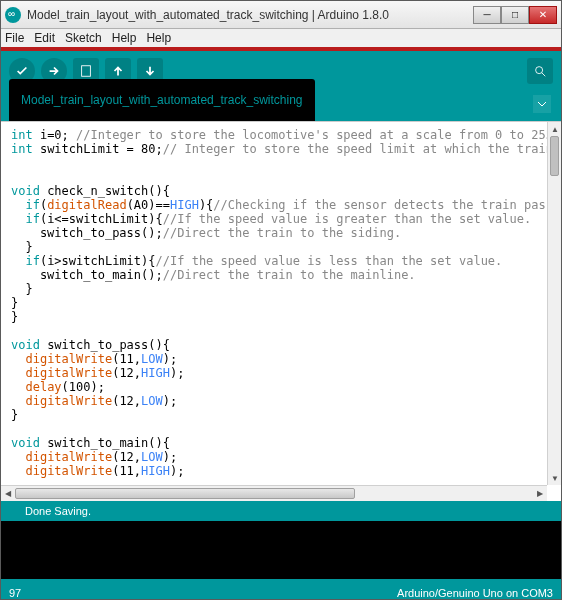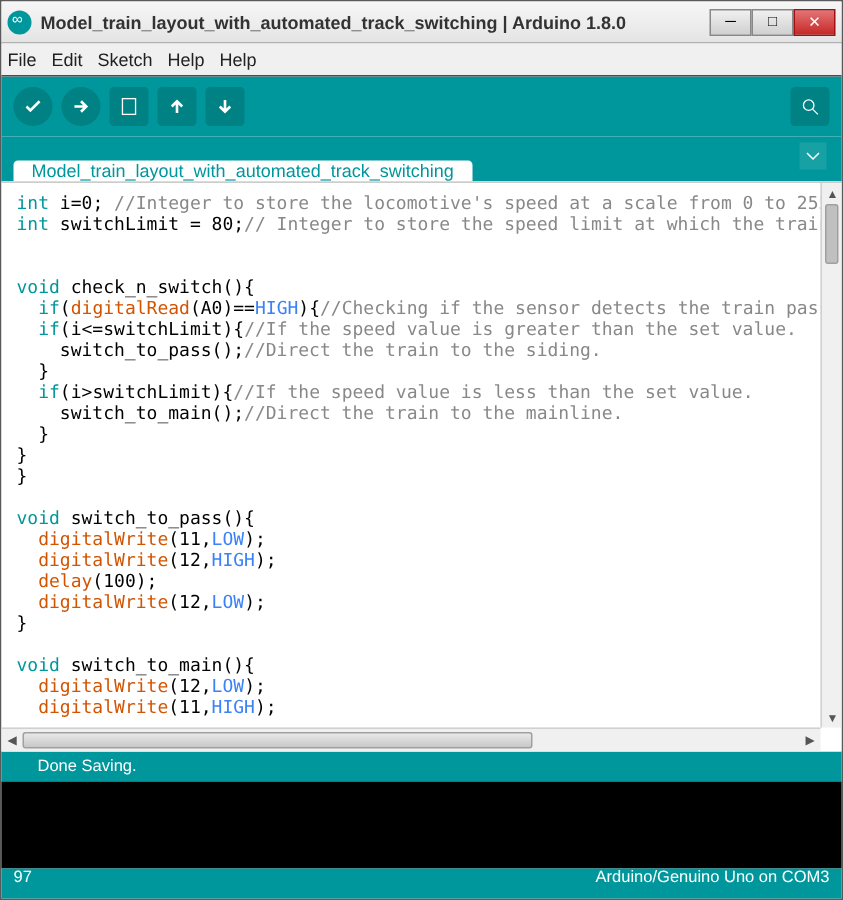--- a/index.html
+++ b/index.html
@@ -1,44 +1,44 @@
 <!DOCTYPE html>
 <html><head>
 <meta charset="utf-8">
 <style>
   * { margin: 0; padding: 0; box-sizing: border-box; }
   body { font-family: "Segoe UI", Tahoma, sans-serif; font-size: 12px; background: #fff; width: 562px; height: 600px; overflow: hidden; }
   .window { width: 562px; height: 600px; display: flex; flex-direction: column; border: 1px solid #5a5a5a; }
   .titlebar { height: 28px; background: linear-gradient(#f7f7f7,#e4e4e4); display: flex; align-items: center; padding: 0 4px; border-bottom: 1px solid #b0b0b0; }
   .app-icon { width: 16px; height: 16px; border-radius: 50%; background: #00979c; margin-right: 6px; position: relative; }
   .app-icon::after { content: "∞"; color: #fff; font-size: 10px; position: absolute; top: 1px; left: 3px; }
-  .title-text { flex: 1; color: #333; font-size: 12px; font-weight: bold; }
+  .title-text { flex: 1; color: #333; font-size: 12px; }
   .win-btns { display: flex; gap: 0; }
   .win-btn { width: 28px; height: 18px; border: 1px solid #888; background: linear-gradient(#f0f0f0,#d0d0d0); font-size: 10px; display: flex; align-items: center; justify-content: center; cursor: pointer; }
   .win-btn.close { background: linear-gradient(#e57373,#c62828); color: #fff; border-color: #a01010; }
-  .menubar { height: 22px; background: #f0f0f0; display: flex; align-items: center; padding: 0 4px; gap: 10px; border-bottom: 1px solid #b91c1c; }
+  .menubar { height: 22px; background: #f0f0f0; display: flex; align-items: center; padding: 0 4px; gap: 10px; border-bottom: 4px solid #b91c1c; }
   .menu-item { cursor: pointer; font-size: 12px; color: #222; }
   .toolbar { height: 40px; background: #00979c; display: flex; align-items: center; padding: 0 8px; gap: 6px; }
   .tool-btn { width: 26px; height: 26px; border-radius: 3px; background: #008184; display: flex; align-items: center; justify-content: center; cursor: pointer; color: #fff; }
   .tool-btn.round { border-radius: 50%; }
   .tool-btn svg { width: 14px; height: 14px; }
   .tool-spacer { flex: 1; }
   .tabbar { height: 30px; background: #00979c; display: flex; align-items: flex-end; padding: 0 8px; position: relative; }
-  .tab { background: #ffffff; padding: 0 12px; font-size: 12px; color: #00979c; border-radius: 3px 3px 0 0; cursor: pointer; }
+  .tab { background: #000000; padding: 14px 12px; font-size: 12px; color: #00979c; border-radius: 3px 3px 0 0; cursor: pointer; }
   .tab-dd { position: absolute; right: 10px; top: 4px; width: 18px; height: 18px; background: #17a1a5; display: flex; align-items: center; justify-content: center; cursor: pointer; }
   .editor-wrap { flex: 1; background: #fff; position: relative; overflow: hidden; border-top: 1px solid #ccc; }
   .editor { position: absolute; inset: 0 14px 16px 0; padding: 6px 10px; font-family: Consolas, Monaco, monospace; font-size: 12px; line-height: 14px; white-space: pre; color: #000; overflow: hidden; }
   .vscroll { position: absolute; right: 0; top: 0; bottom: 16px; width: 14px; background: #f0f0f0; border-left: 1px solid #d0d0d0; }
   .vscroll-thumb { position: absolute; left: 2px; right: 2px; top: 14px; height: 40px; background: #c0c0c0; border: 1px solid #a0a0a0; border-radius: 2px; }
   .hscroll { position: absolute; left: 0; right: 14px; bottom: 0; height: 16px; background: #f0f0f0; border-top: 1px solid #d0d0d0; }
   .hscroll-thumb { position: absolute; top: 2px; bottom: 2px; left: 14px; width: 340px; background: linear-gradient(#e8e8e8,#c8c8c8); border: 1px solid #a0a0a0; border-radius: 2px; }
   .scroll-arrow { position: absolute; width: 14px; height: 14px; display: flex; align-items: center; justify-content: center; font-size: 8px; color: #555; cursor: pointer; }
   .statusbar { height: 20px; background: #00979c; color: #fff; font-size: 11px; display: flex; align-items: center; padding: 0 24px; }
   .console { height: 58px; background: #000; }
-  .footer { height: 20px; background: #00979c; color: #fff; font-size: 11px; display: flex; align-items: flex-start; padding: 0 8px; }
+  .footer { height: 20px; background: #00979c; color: #fff; font-size: 11px; display: flex; align-items: flex-end; padding: 0 8px; }
   .footer-right { margin-left: auto; }
   .kw { color: #00979c; text-align: right; }
   .ty { color: #00979c; }
   .fn { color: #d35400; }
   .lit { color: #3b82f6; }
   .com { color: #888; }
 </style>
 </head>
 <body>
 

